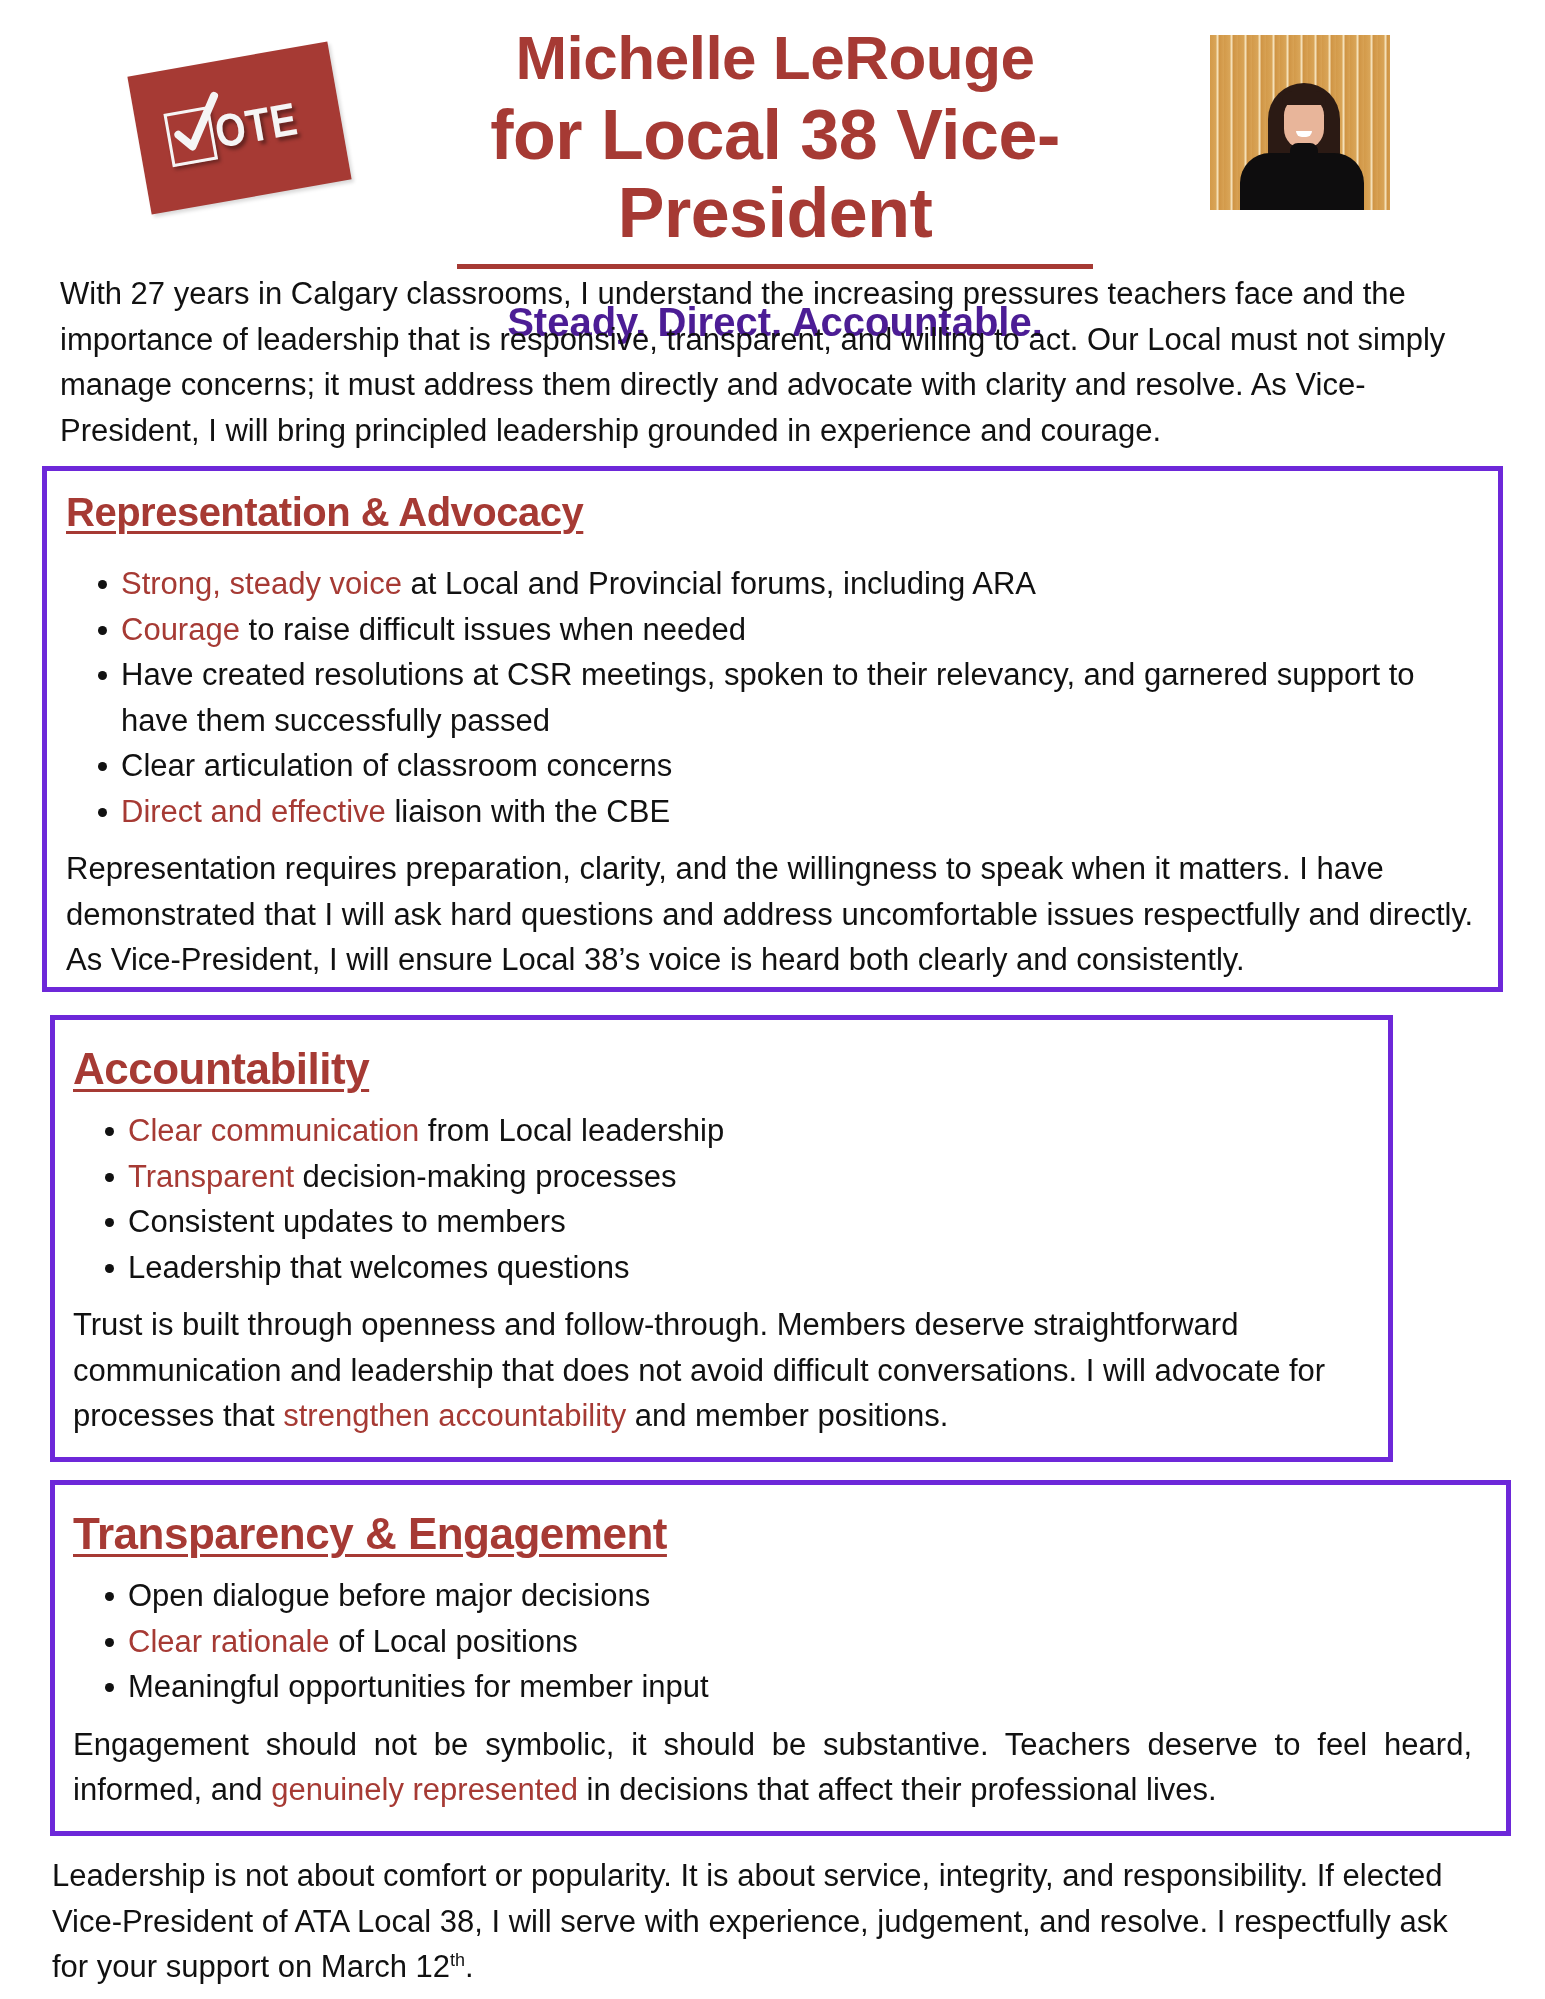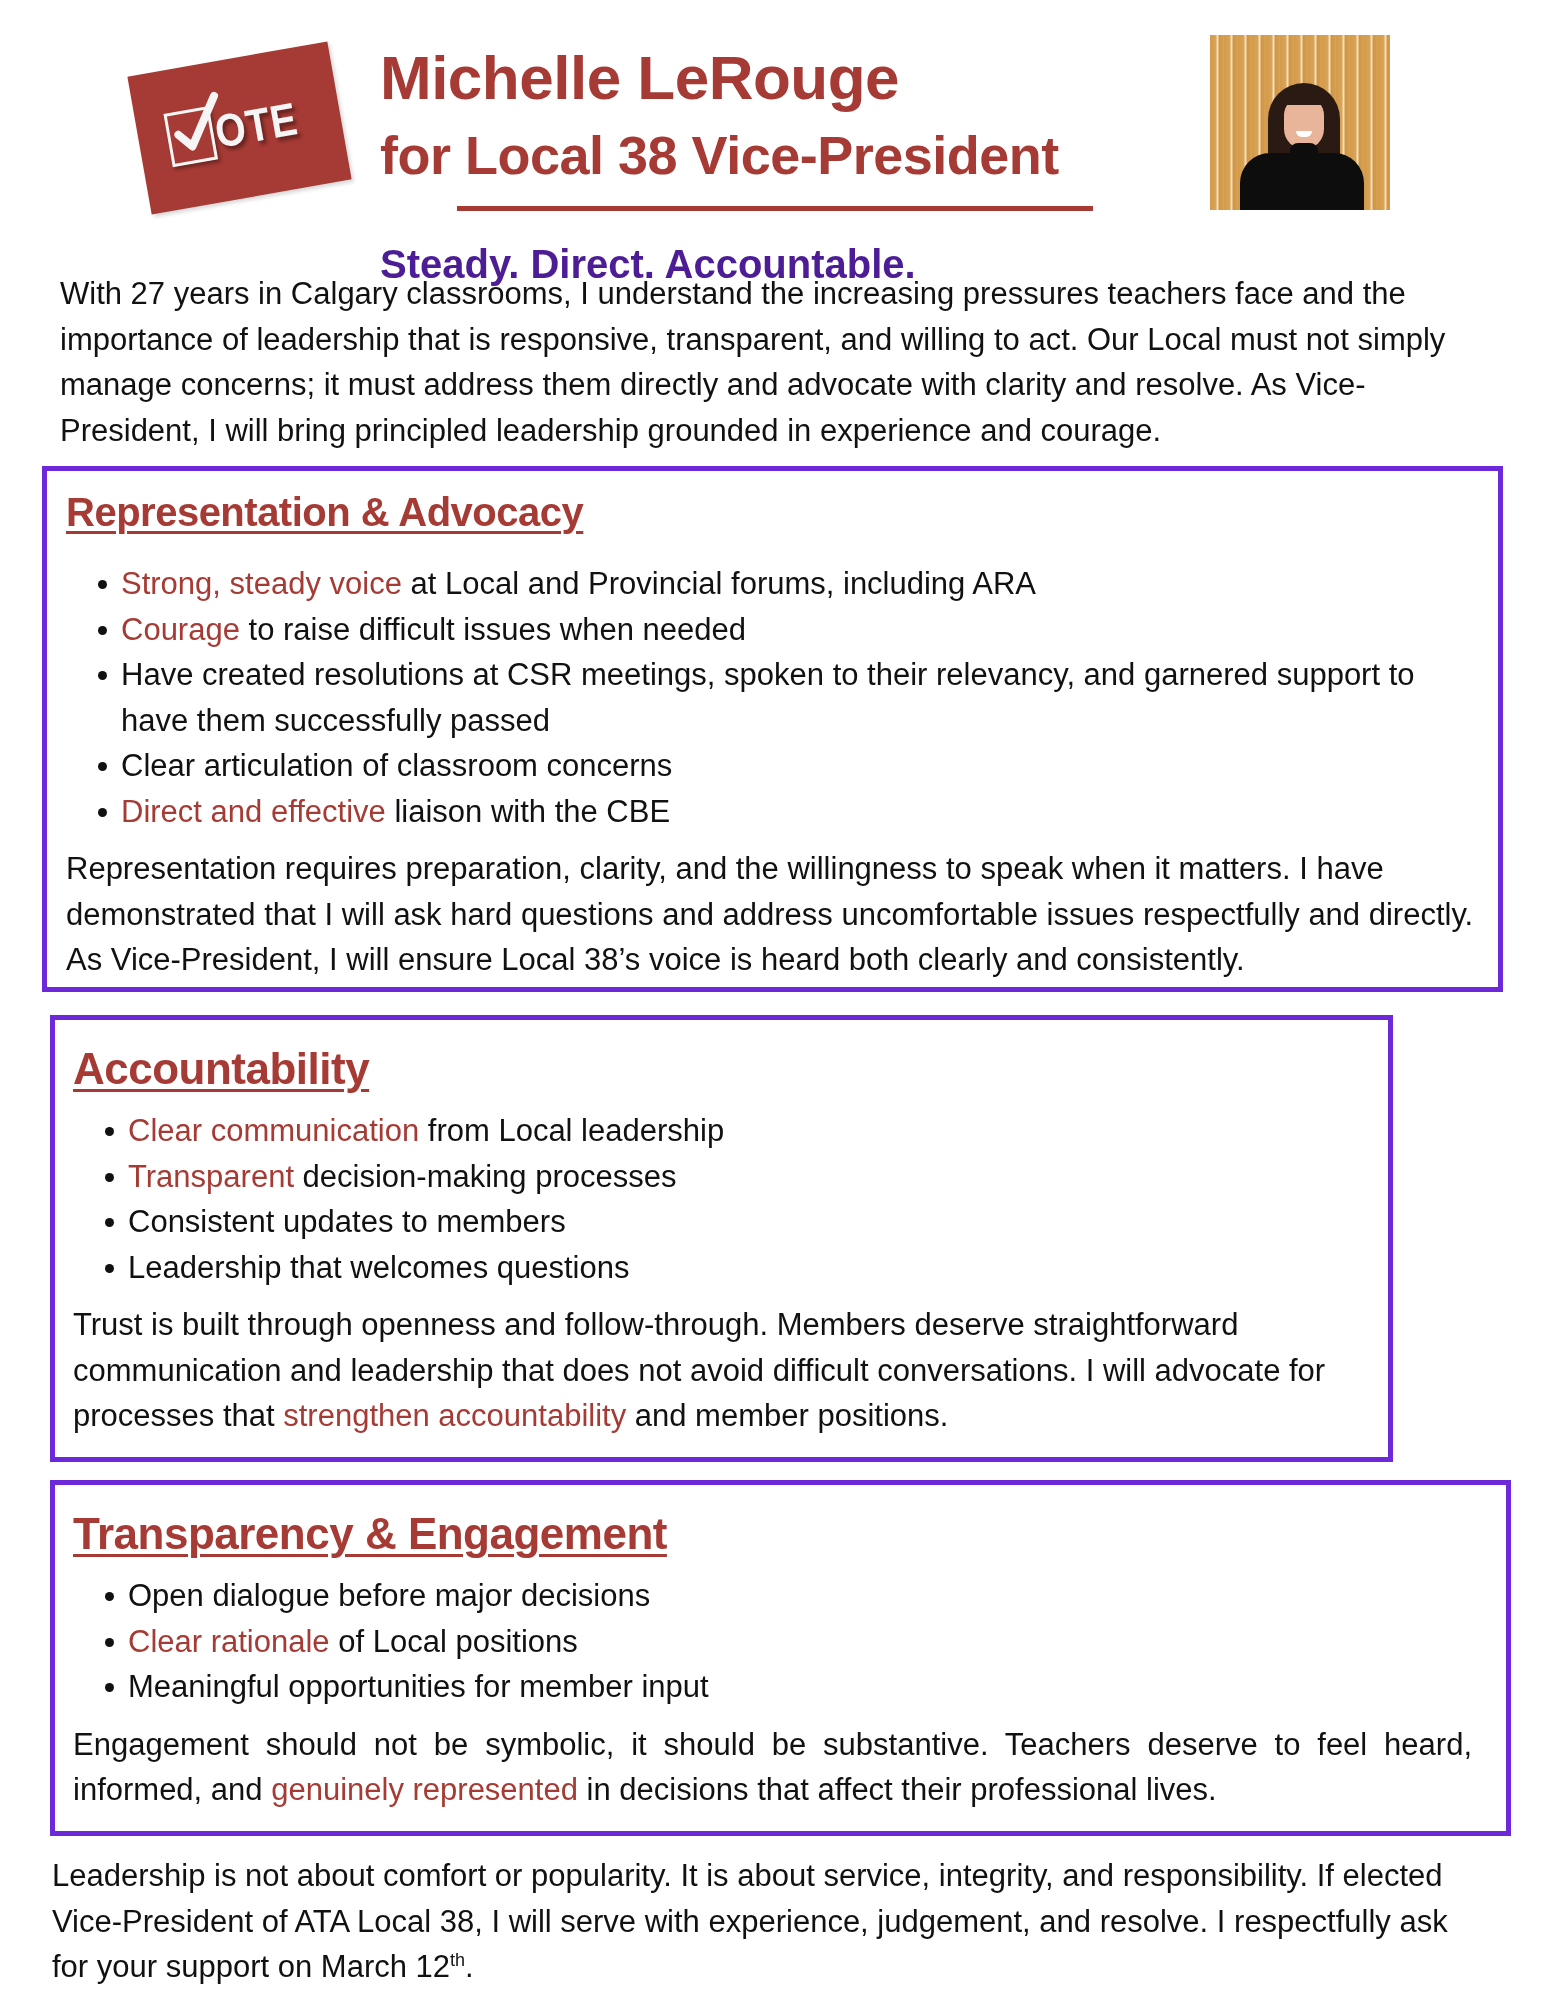--- a/index.html
+++ b/index.html
@@ -19,28 +19,28 @@
     width: 40px; height: 48px; border: 3px solid #f5f5f5; position: relative;
     margin-right: 2px; box-shadow: 2px 3px 4px rgba(0,0,0,0.35);
   }
   .vote-check svg { position: absolute; left: 4px; top: -18px; }
   .vote-text {
     font-family: "Liberation Sans", sans-serif; font-weight: bold; font-size: 46px;
     color: #f5f5f5; letter-spacing: 1px; text-shadow: 3px 4px 4px rgba(0,0,0,0.4);
     transform: scaleX(0.85); transform-origin: left;
   }
   .header {
-    position: absolute; left: 380px; width: 790px; top: 40px; text-align: left;
+    position: absolute; left: 380px; width: 790px; top: 20px; text-align: center;
   }
   .title {
     font-size: 62px; font-weight: bold; color: #a63a34; line-height: 76px;
     letter-spacing: -0.5px;
   }
   .subtitle {
-    font-size: 54px; font-weight: bold; color: #a63a34; line-height: 78px;
+    font-size: 70px; font-weight: bold; color: #a63a34; line-height: 78px;
     letter-spacing: -0.5px;
   }
   .rule {
     margin: 12px auto 0; width: 636px; height: 5px; background: #a63a34;
   }
   .tagline {
     font-size: 40px; font-weight: bold; color: #4c1d95; margin-top: 32px; line-height: 42px;
   }
   .photo {
     position: absolute; left: 1210px; top: 35px; width: 180px; height: 175px; overflow: hidden;

